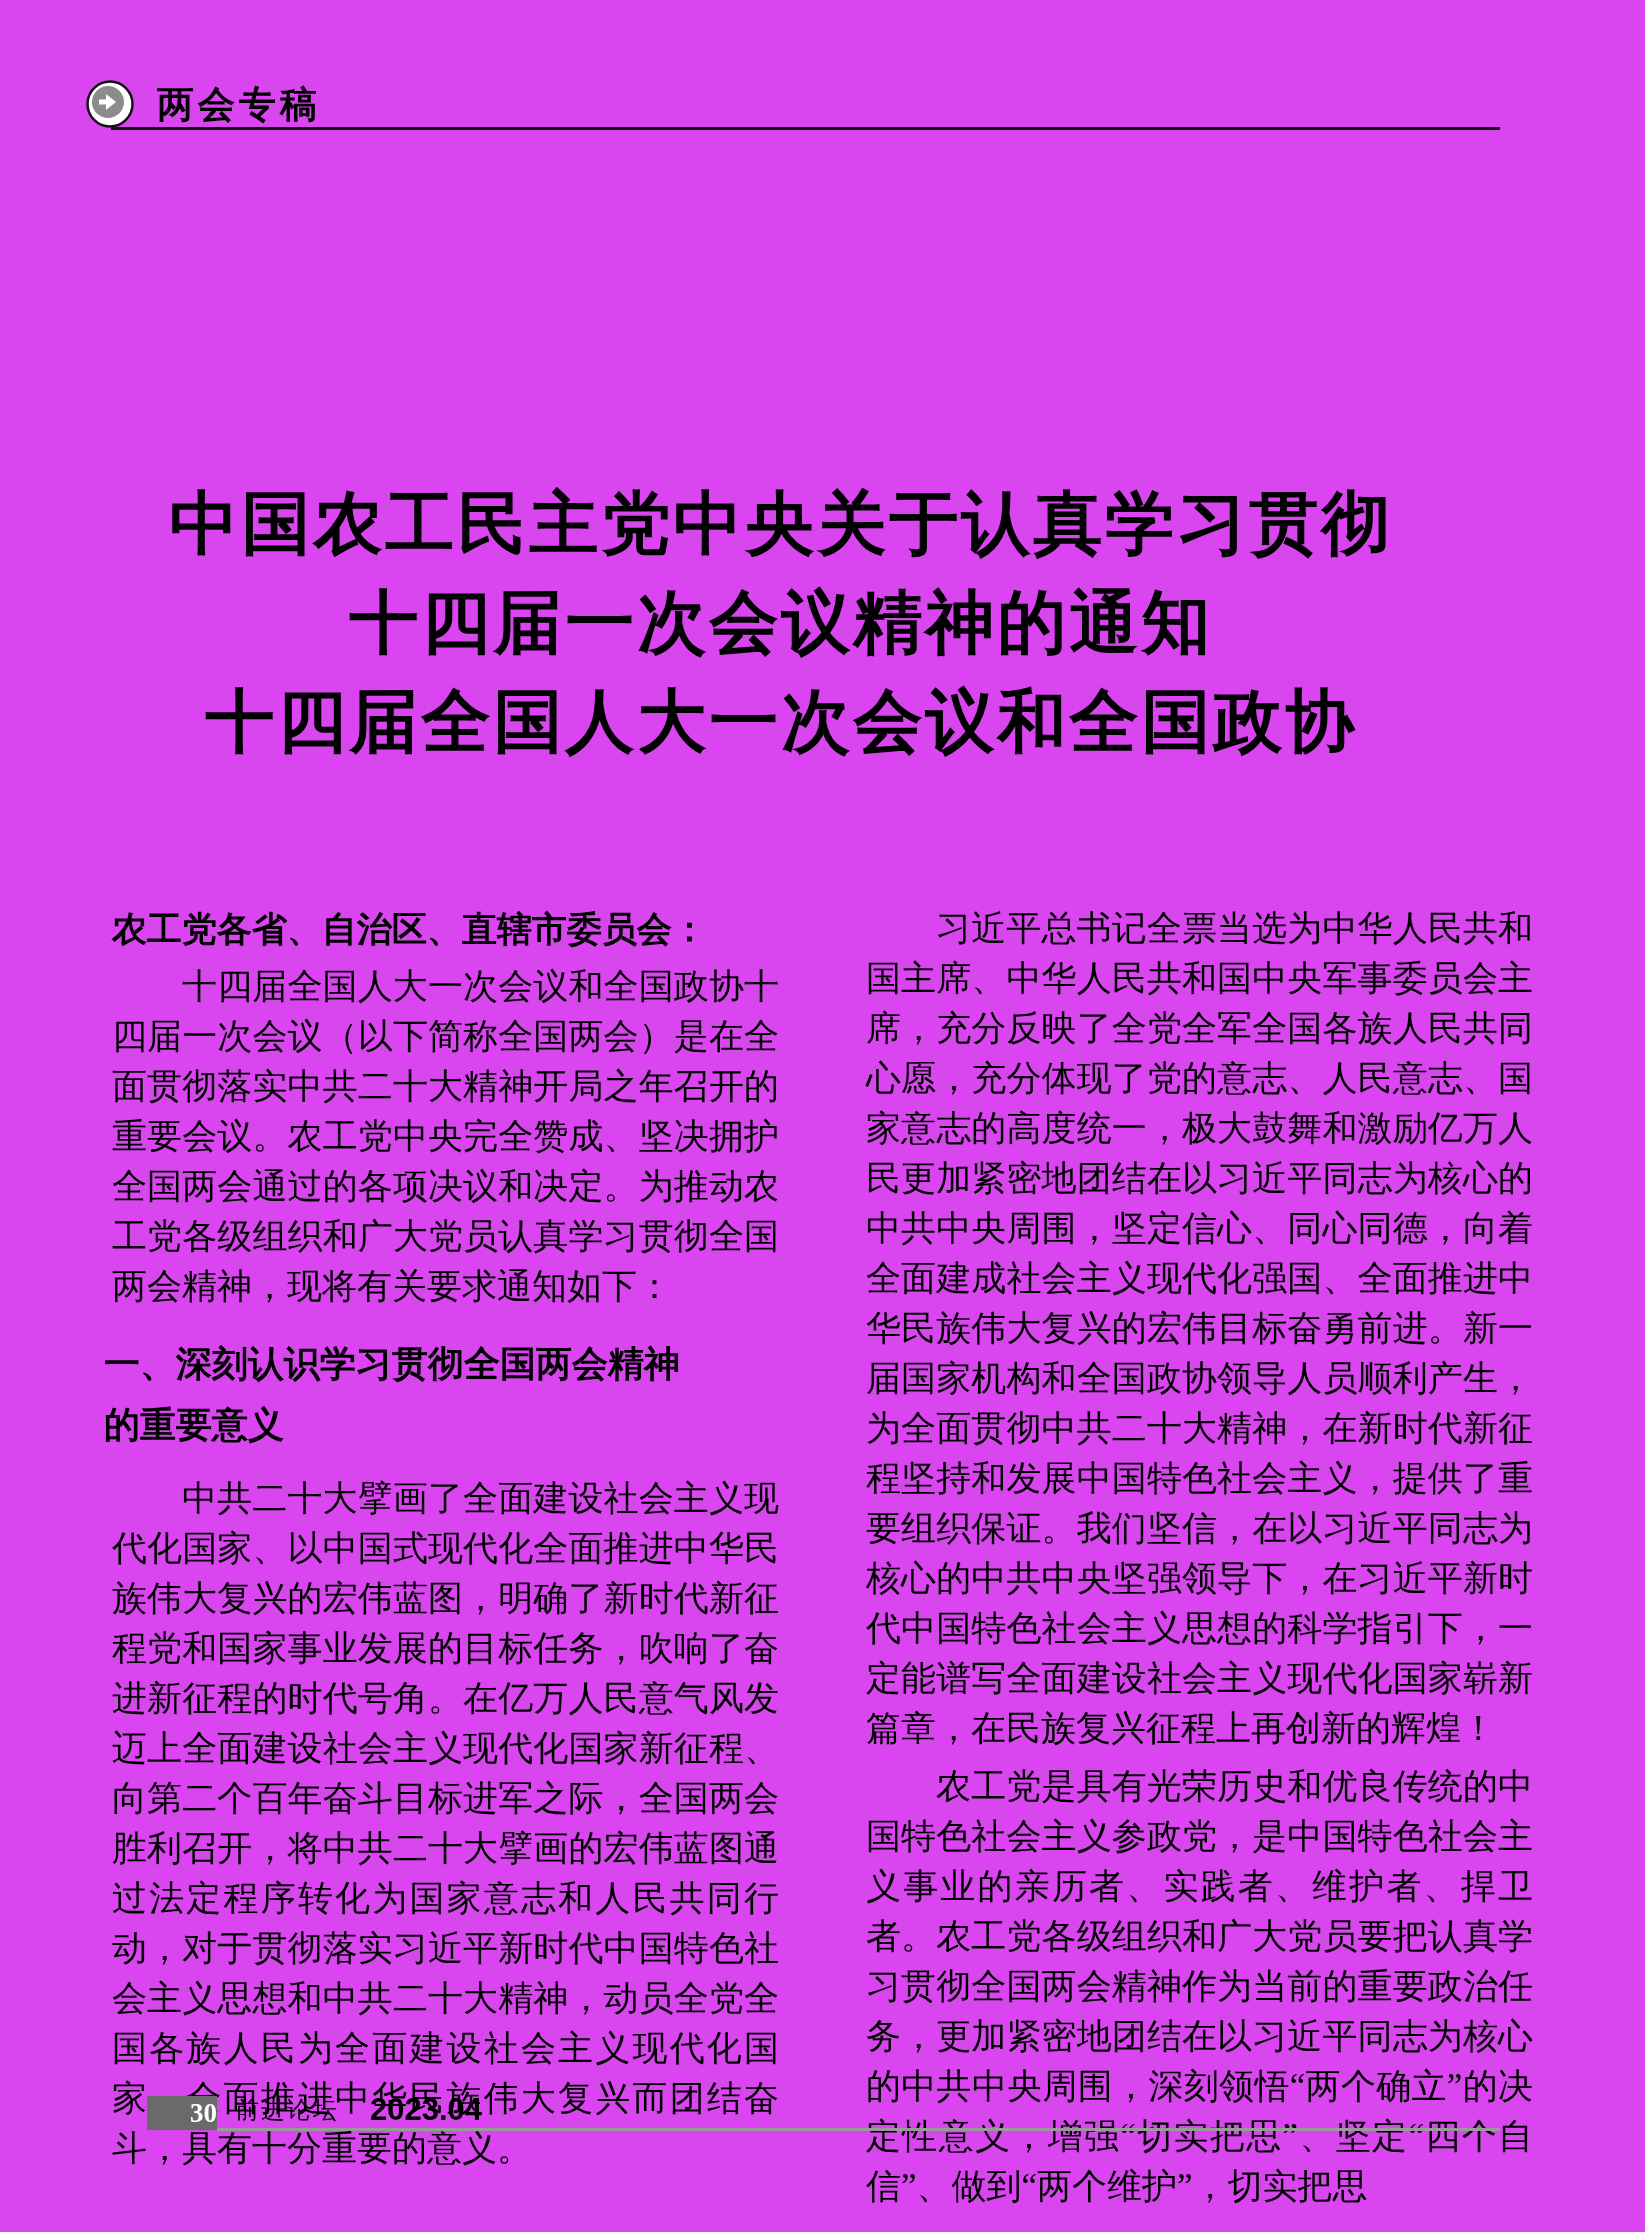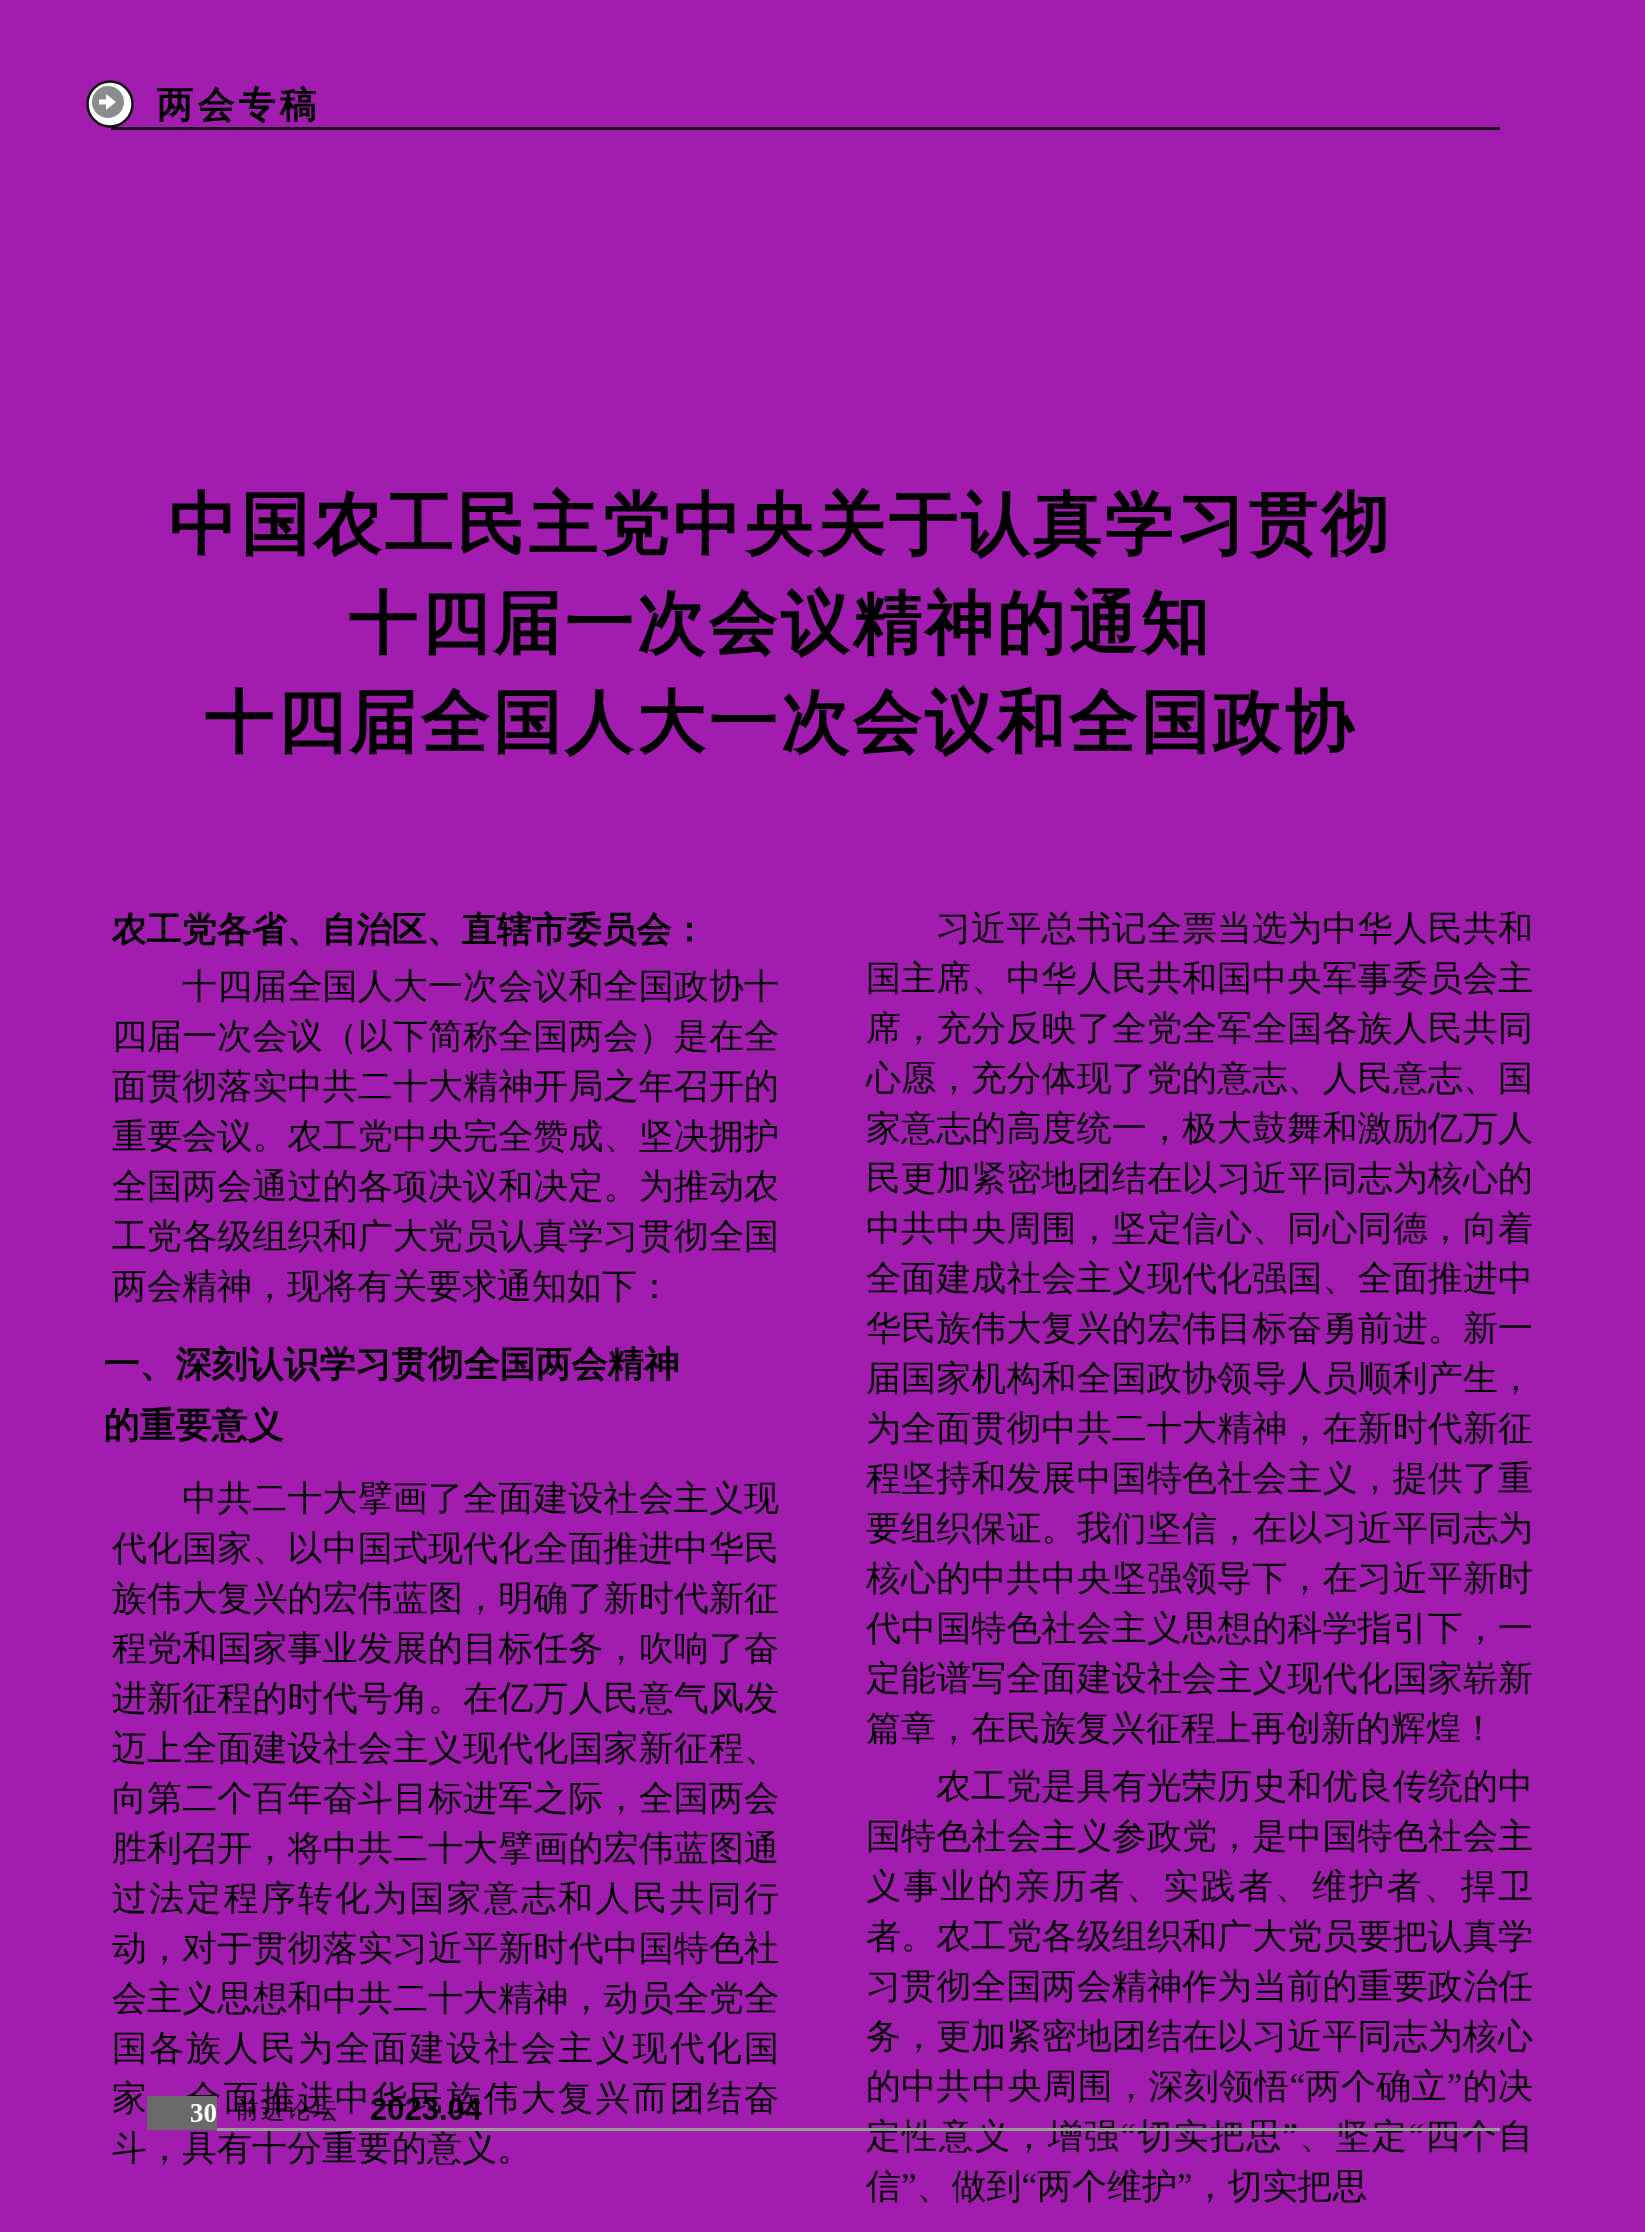--- a/index.html
+++ b/index.html
@@ -1,20 +1,20 @@
 <!DOCTYPE html>
 <html><head>
 <meta charset="utf-8">
 <style>
   html, body { margin: 0; padding: 0; background: #ffffff; }
   .page {
     position: relative;
     width: 1646px;
     height: 2233px;
-    background: #a21caf;
+    background: #d946ef;
     overflow: hidden;
     color: #000;
     font-family: "Liberation Serif", "DejaVu Serif", serif;
   }
 
   
   .header-icon {
     position: absolute;
     left: 84px;
     top: 80px;

